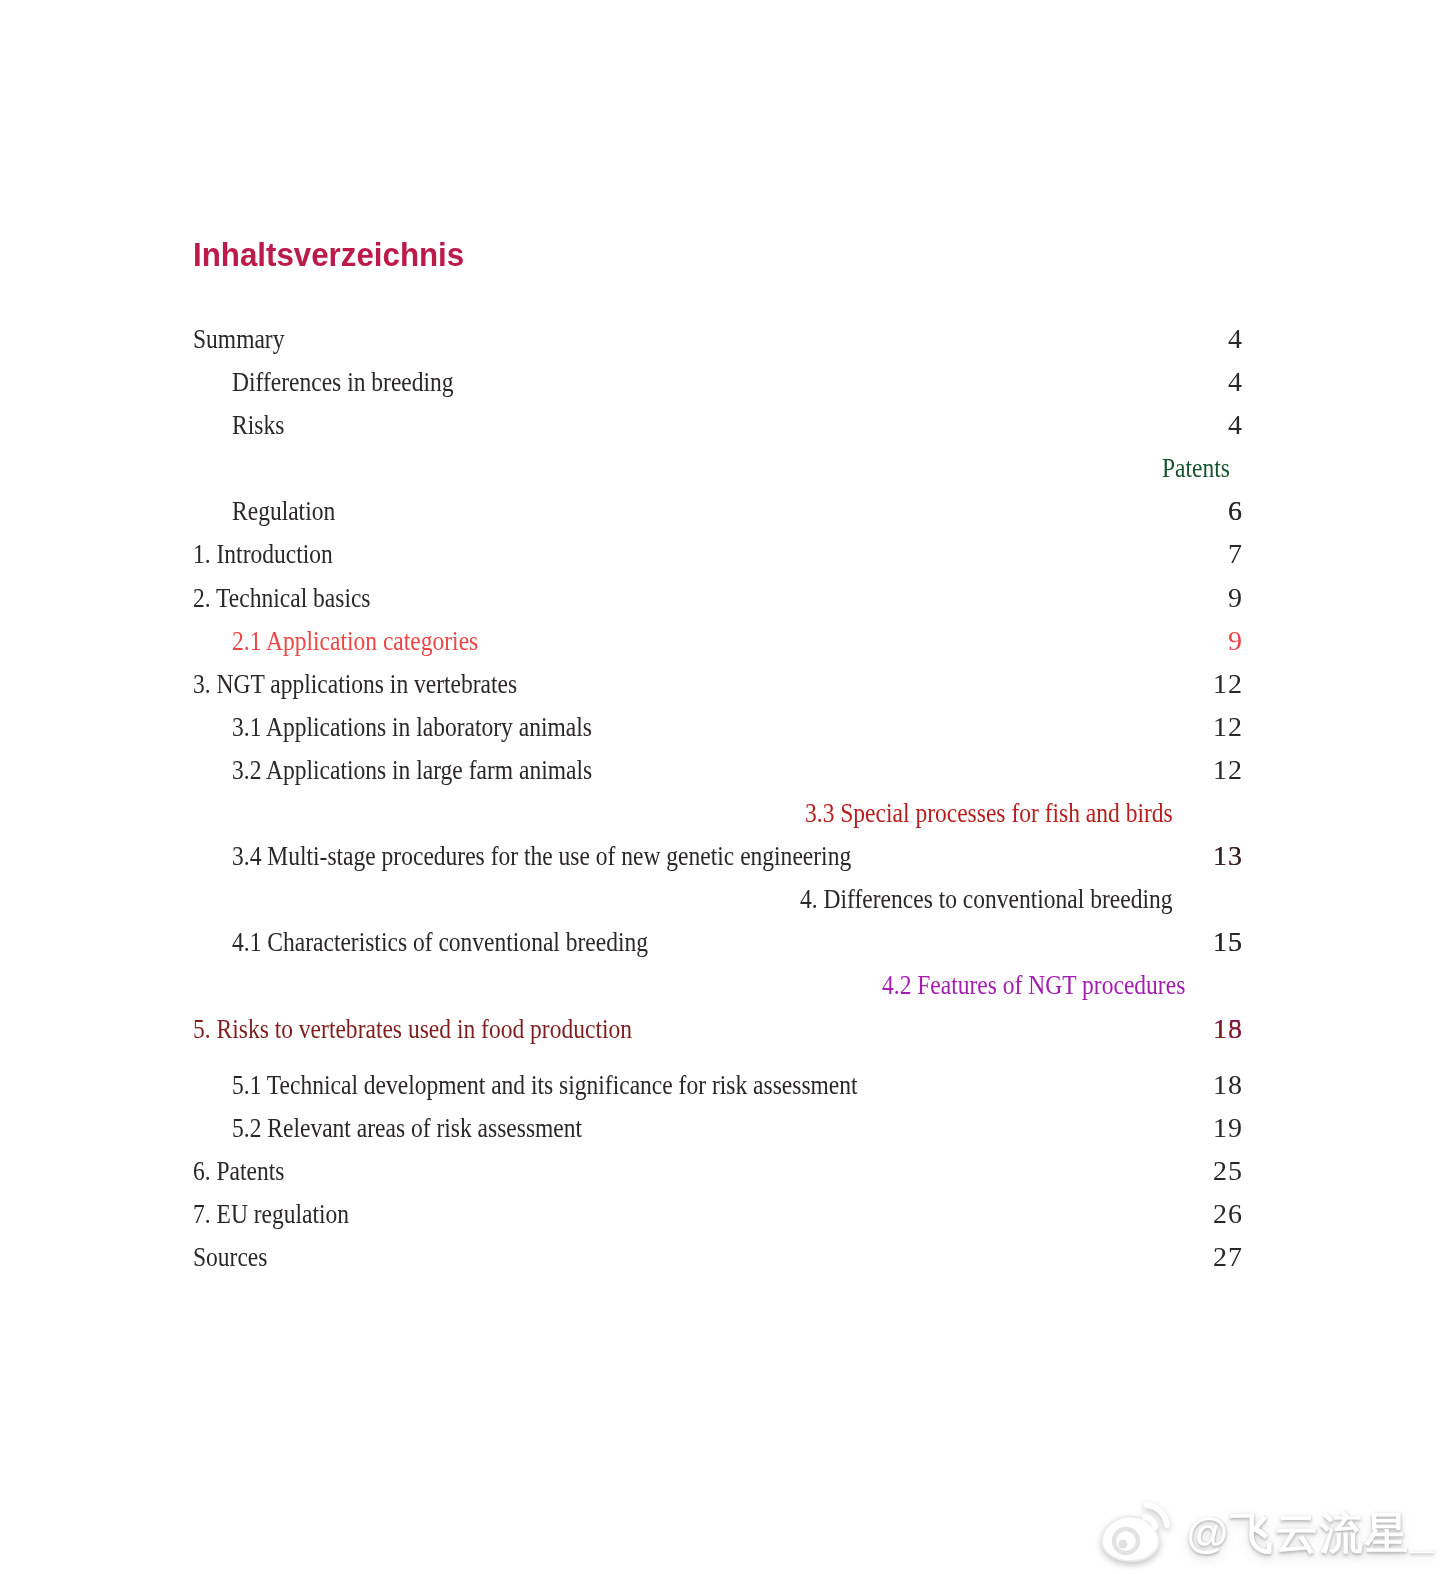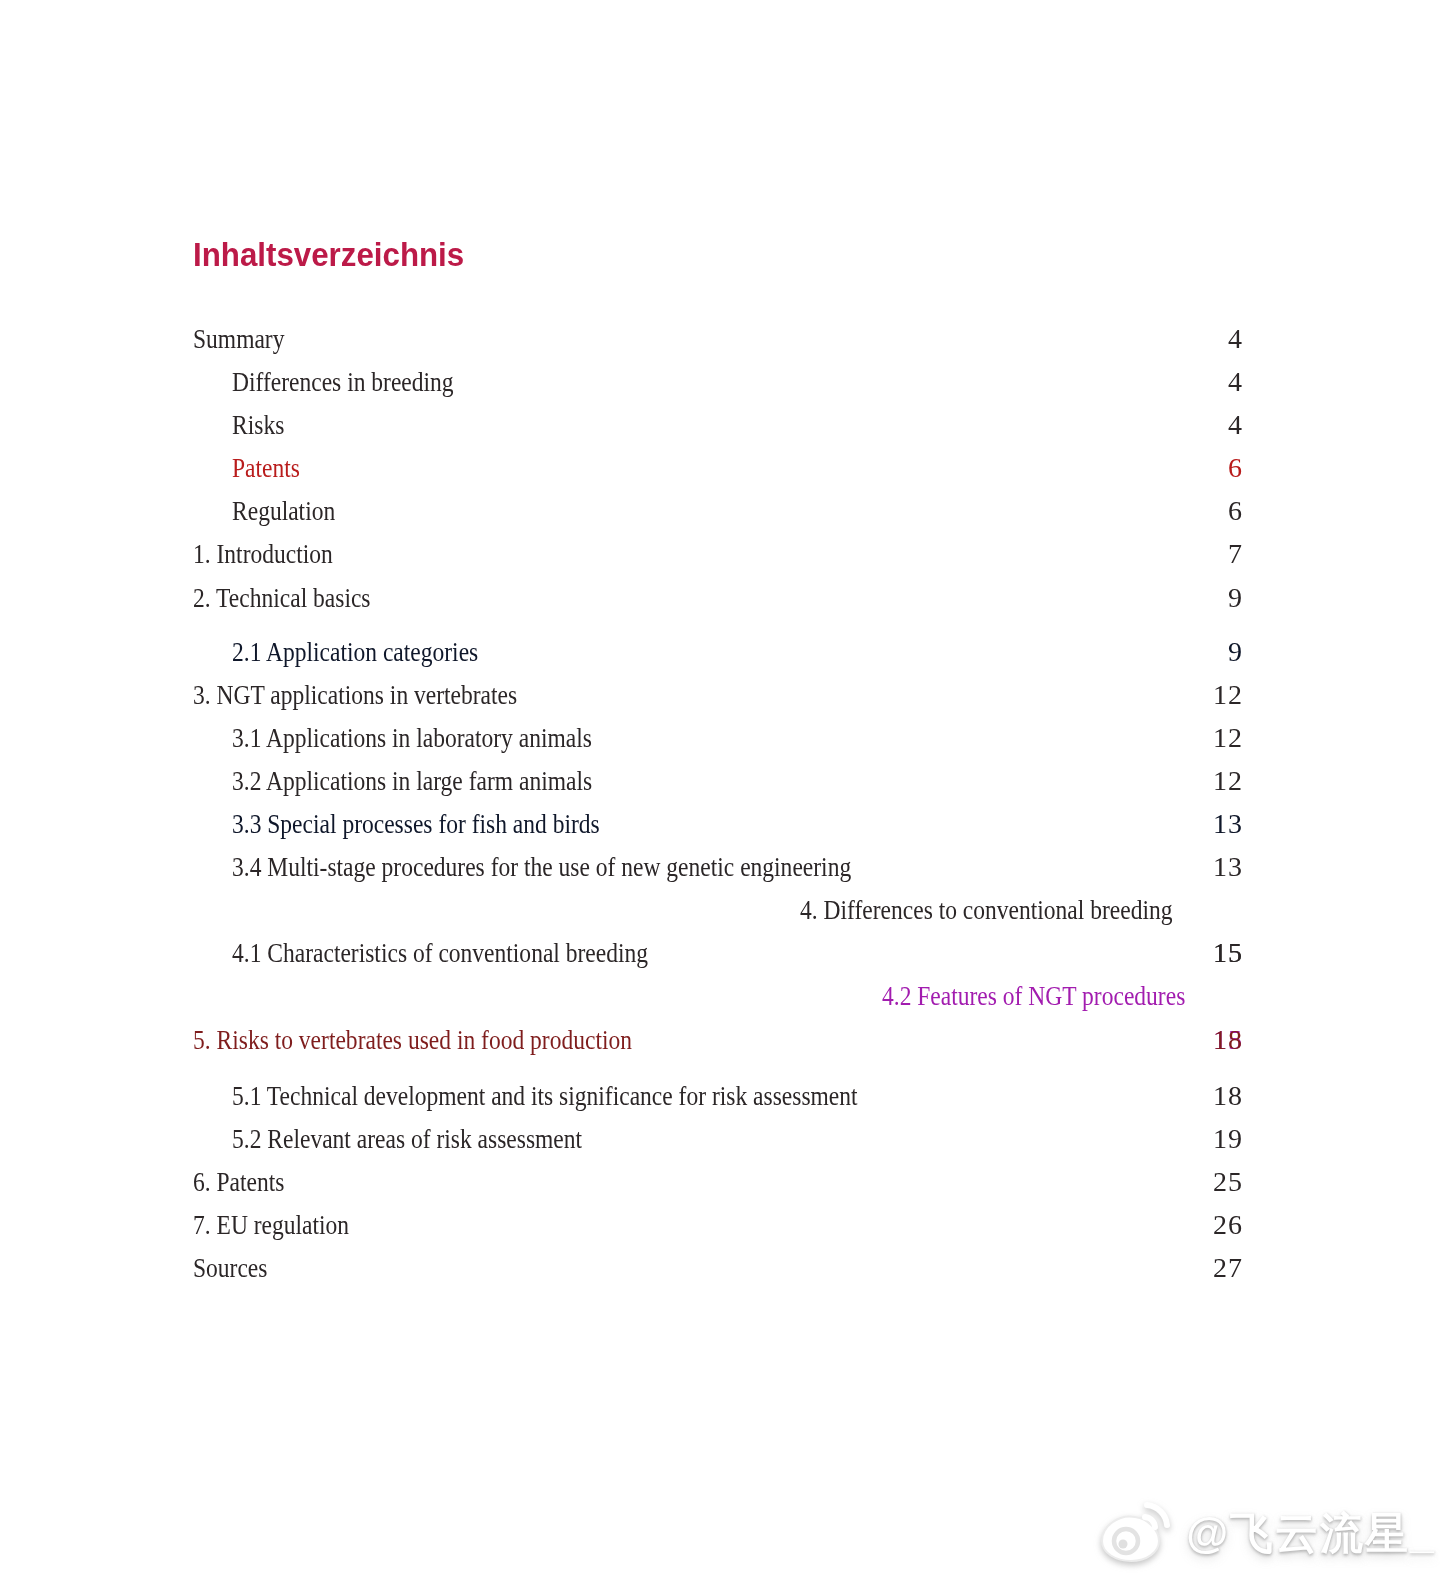--- a/index.html
+++ b/index.html
@@ -108,21 +108,21 @@
     <span class="spacer"></span>
     <span class="pagenum">4</span>
   </div>
 
   <div class="toc-row indent1" style="color: rgb(43, 38, 39);">
     <span class="label">Risks</span>
     <span class="spacer"></span>
     <span class="pagenum">4</span>
   </div>
 
-  <div class="toc-row indent1" style="color: #b91c1c;">
+  <div class="toc-row indent1" style="color: #14532d; flex-direction: column;">
     <span class="label">Patents</span>
     <span class="spacer"></span>
     <span class="pagenum">6</span>
   </div>
 
   <div class="toc-row indent1" style="color: rgb(43, 38, 39);">
     <span class="label">Regulation</span>
     <span class="spacer"></span>
     <span class="pagenum">6</span>
   </div>
@@ -132,21 +132,21 @@
     <span class="spacer"></span>
     <span class="pagenum">7</span>
   </div>
 
   <div class="toc-row" style="color: rgb(43, 38, 39);">
     <span class="label">2. Technical basics</span>
     <span class="spacer"></span>
     <span class="pagenum">9</span>
   </div>
 
-  <div class="toc-row indent1" style="color: #0f172a; margin-top: 11px;">
+  <div class="toc-row indent1" style="color: #ef4444;">
     <span class="label">2.1 Application categories</span>
     <span class="spacer"></span>
     <span class="pagenum">9</span>
   </div>
 
 
   <div class="toc-row" style="color: rgb(43, 38, 39);">
     <span class="label">3. NGT applications in vertebrates</span>
     <span class="spacer"></span>
     <span class="pagenum">12</span>
@@ -157,21 +157,21 @@
     <span class="spacer"></span>
     <span class="pagenum">12</span>
   </div>
 
   <div class="toc-row indent1" style="color: rgb(43, 38, 39);">
     <span class="label">3.2 Applications in large farm animals</span>
     <span class="spacer"></span>
     <span class="pagenum">12</span>
   </div>
 
-  <div class="toc-row indent1" style="color: #0f172a;">
+  <div class="toc-row indent1" style="color: #b91c1c; flex-direction: column;">
     <span class="label">3.3 Special processes for fish and birds</span>
     <span class="spacer"></span>
     <span class="pagenum">13</span>
   </div>
 
   <div class="toc-row indent1" style="color: rgb(43, 38, 39);">
     <span class="label">3.4 Multi-stage procedures for the use of new genetic engineering</span>
     <span class="spacer"></span>
     <span class="pagenum">13</span>
   </div>

